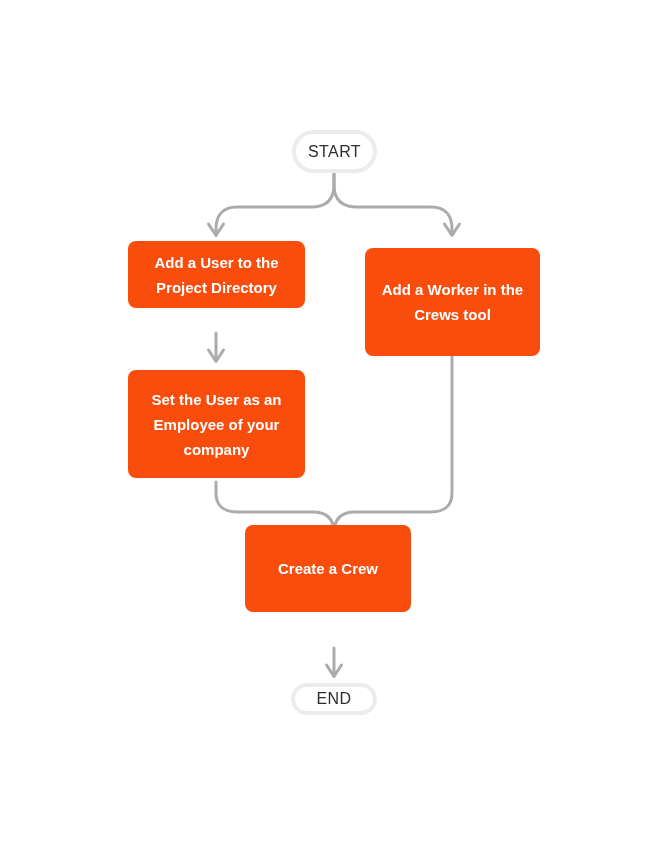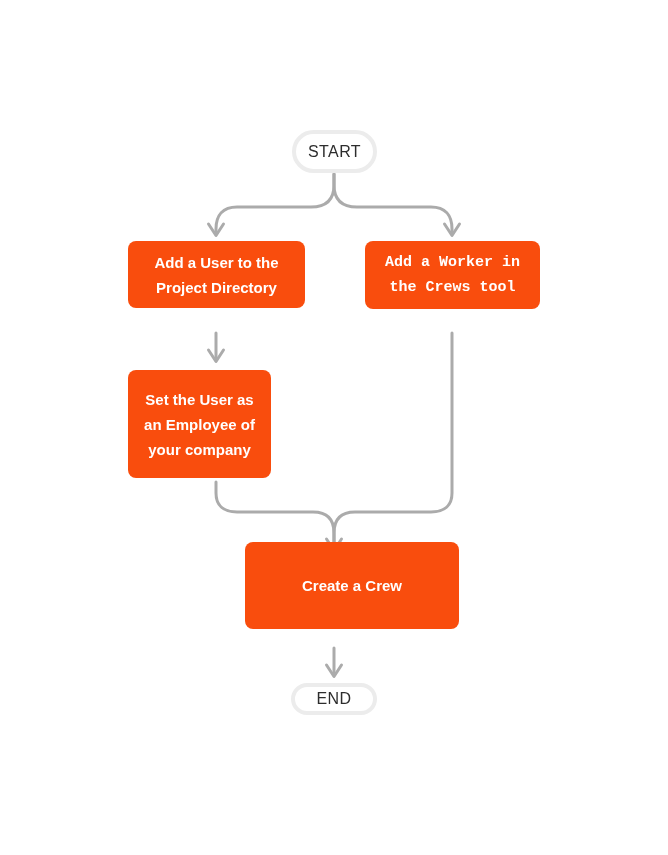--- a/index.html
+++ b/index.html
@@ -58,23 +58,23 @@
     background: var(--process-fill);
     color: var(--process-text);
     border-radius: 8px;
     font-size: 15px;
     font-weight: bold;
     line-height: 25px;
     padding: 0 10px;
   }
   #node-start   { left: 292px; top: 130px; width: 85px;  height: 43px; }
   #node-adduser { left: 128px; top: 241px; width: 177px; height: 67px; }
-  #node-addworker { left: 365px; top: 241px; width: 175px; height: 68px; font-family: Liberation Mono, monospace; }
-  #node-setemployee { left: 128px; top: 370px; width: 143px; height: 108px; text-align: center; }
-  #node-createcrew { left: 245px; top: 542px; width: 214px; height: 87px; }
+  #node-addworker { left: 365px; top: 248px; width: 175px; height: 108px; }
+  #node-setemployee { left: 128px; top: 370px; width: 177px; height: 108px; text-align: center; }
+  #node-createcrew { left: 245px; top: 525px; width: 166px; height: 87px; }
   #node-end     { left: 291px; top: 683px; width: 86px;  height: 32px; }
 </style>
 </head>
 <body>
 
 <div class="canvas">
 
   <svg class="connectors" width="668" height="855" viewBox="0 0 668 855" aria-hidden="true">
 
     <path d="M 334 174 L 334 185 C 334 200 326 207 311 207 L 237 207 C 223 207 216 215 216 229 L 216 234"></path>

